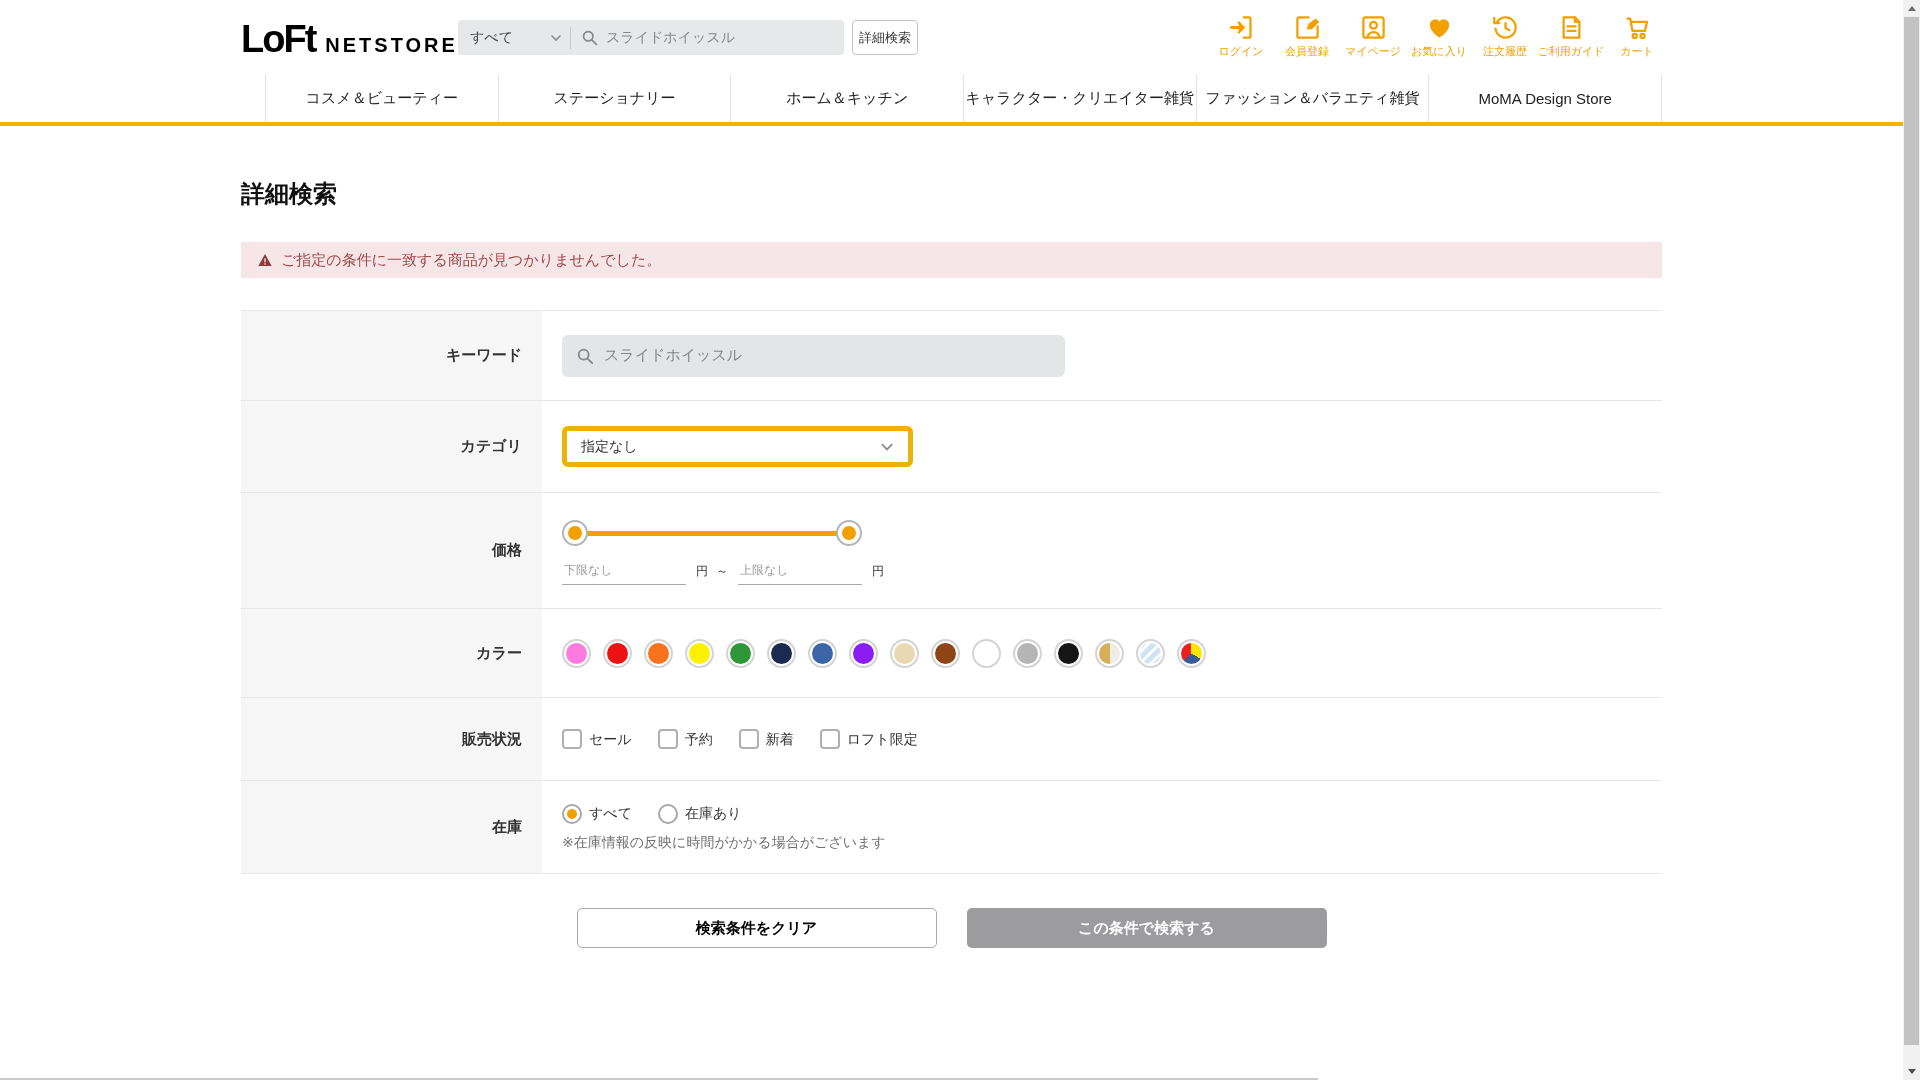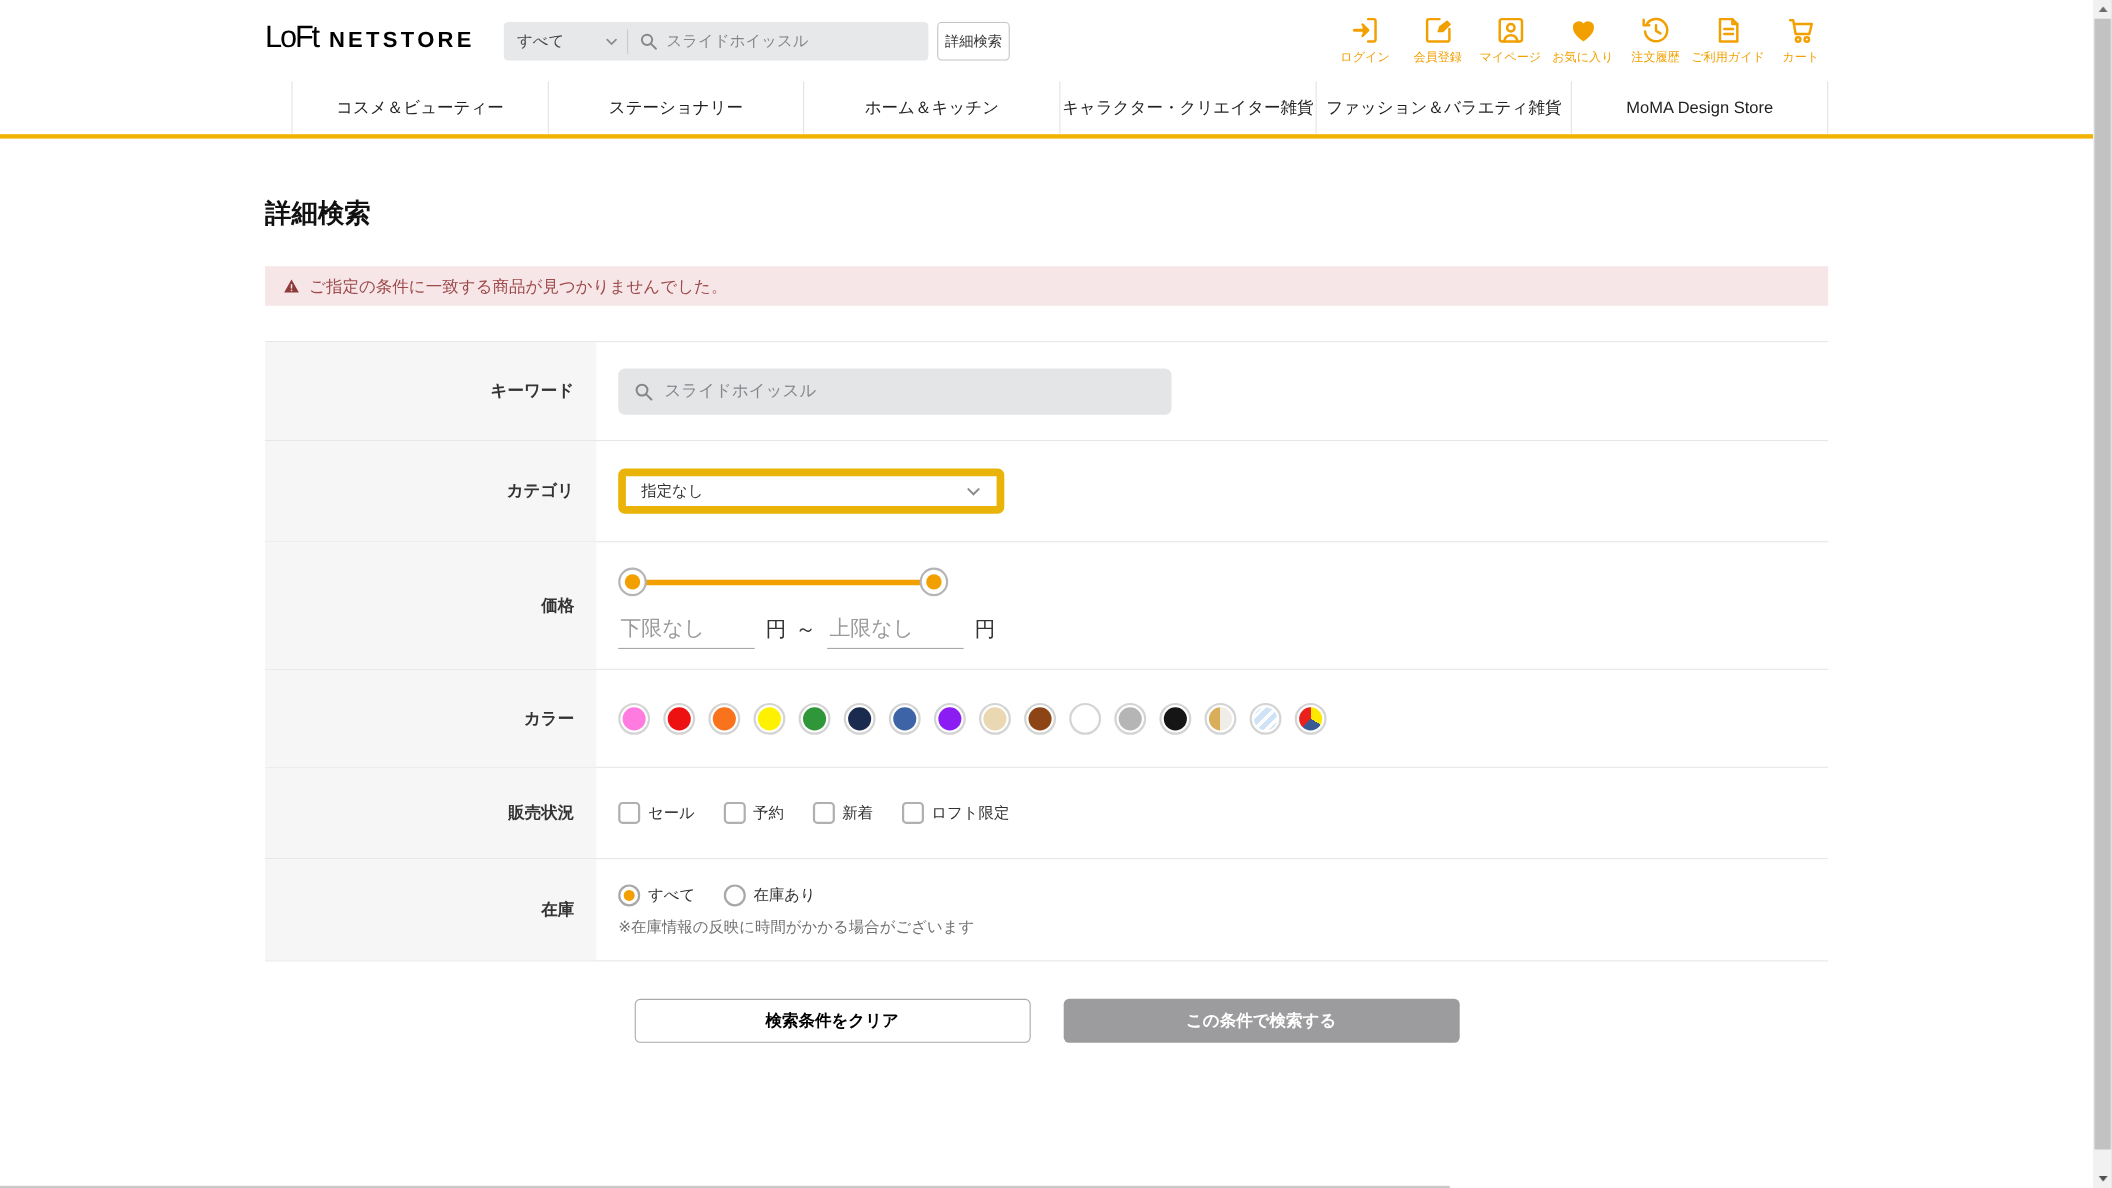--- a/index.html
+++ b/index.html
@@ -2,21 +2,21 @@
 <html lang="ja"><head>
 <meta charset="utf-8">
 <style>
   * { margin:0; padding:0; box-sizing:border-box; }
   html,body { width:1920px; height:1080px; overflow:hidden; background:#fff;
     font-family:"Liberation Sans","DejaVu Sans",sans-serif; color:#333; }
 
   
   .header { position:relative; width:1920px; height:126px; background:#fff; border-bottom:4px solid #f0b400; }
   .logo { position:absolute; left:241px; top:18px; display:flex; align-items:baseline; cursor:pointer; }
-  .logo-main { font-size:28px; font-weight:400; letter-spacing:-2px; color:#000; }
+  .logo-main { font-size:38px; font-weight:700; letter-spacing:-2px; color:#000; }
   .logo-sub  { font-size:20px; font-weight:800; letter-spacing:3px; color:#000; margin-left:10px; }
 
   .search-bar { position:absolute; left:458px; top:20px; width:386px; height:35px; background:#e7e8ea;
     border-radius:4px; display:flex; align-items:center; }
   .search-cat { display:flex; align-items:center; justify-content:space-between; width:112px; padding:0 8px 0 12px;
     font-size:14px; color:#444; cursor:pointer; height:100%; }
   .search-sep { width:1px; height:22px; background:#c9cacc; }
   .search-q { display:flex; align-items:center; gap:8px; padding-left:10px; font-size:14px; color:#85878a; flex:1; cursor:text; }
   .adv-btn { position:absolute; left:852px; top:20px; width:66px; height:35px; background:#fff; border:1px solid #c4c4c4;
     border-radius:4px; font-size:13px; color:#333; display:flex; align-items:center; justify-content:center; cursor:pointer; }
@@ -42,32 +42,32 @@
   .frow { display:grid; grid-template-columns:301px 1fr; border-top:1px solid #e7e7e7; }
   .flabel { background:#f6f6f6; display:flex; align-items:center; justify-content:flex-end;
     padding-right:20px; font-size:15px; font-weight:bold; color:#333; }
   .fbody { display:flex; align-items:center; padding-left:20px; }
 
   .row-keyword { min-height:90px; }
   .kw-input { width:503px; height:42px; background:#e4e5e7; border-radius:6px; display:flex; align-items:center;
     gap:10px; padding-left:14px; font-size:15px; color:#84868a; cursor:text; }
 
   .row-category { min-height:92px; }
-  .cat-select { width:351px; height:41px; background:#fff; border:7px solid #eab308; border-radius:6px;
+  .cat-select { width:351px; height:41px; background:#fff; border:5px solid #eab308; border-radius:6px;
     display:flex; align-items:center; justify-content:space-between; padding:0 14px; font-size:14px; color:#333; cursor:pointer; }
 
   .row-price { min-height:116px; }
   .price-body { display:flex; flex-direction:column; justify-content:center; gap:14px; padding:18px 0 14px 20px; }
   .slider { position:relative; width:300px; height:26px; }
   .slider-track { position:absolute; left:12px; right:12px; top:11px; height:5px; background:#f2a000; border-radius:3px; }
   .slider-handle { position:absolute; top:0; width:26px; height:26px; background:#fff; border:2px solid #b5b5b5;
     border-radius:50%; display:flex; align-items:center; justify-content:center; cursor:grab; }
   .slider-handle::after { content:''; width:14px; height:14px; background:#f2a000; border-radius:50%; }
   .slider-handle.min { left:0; } .slider-handle.max { right:0; }
-  .price-inputs { display:flex; align-items:flex-end; font-size:19px; }
+  .price-inputs { display:flex; align-items:flex-end; font-size:12px; }
   .price-input { width:124px; border-bottom:1px solid #a8a8a8; color:#9a9a9a; padding:2px 2px 5px; cursor:text; }
   .price-unit { color:#333; margin:0 8px 5px 10px; }
   .price-tilde { color:#333; margin:0 10px 5px 0; }
 
   .row-color { min-height:89px; }
   .swatches { display:flex; gap:12px; }
   .swatch { width:29px; height:29px; border:2px solid #d4d4d4; border-radius:50%; padding:2px; background:#fff; cursor:pointer; }
   .swatch-fill { width:100%; height:100%; border-radius:50%; }
 
   .row-sale { min-height:83px; }

